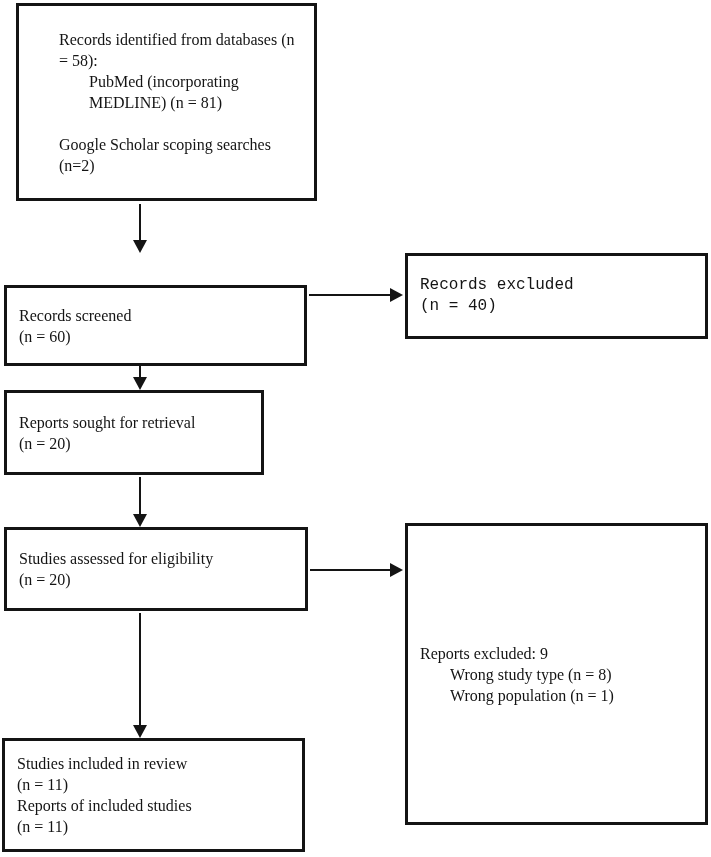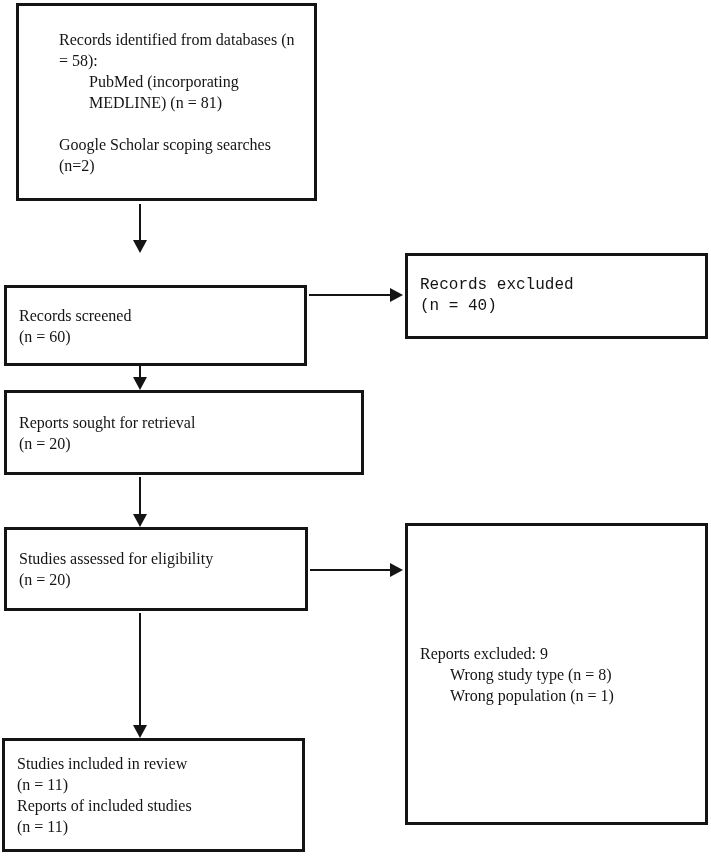--- a/index.html
+++ b/index.html
@@ -93,21 +93,21 @@
   <div class="box" style="left:4px; top:253px; width:303px; height:81px;margin-top:32px;">
       <div class="ln">Records screened</div>
       <div class="ln">(n = 60)</div>
     </div>
 
   <div class="box" style="left:405px; top:253px; width:303px; height:86px;font-family:Liberation Mono, monospace;">
       <div class="ln">Records excluded</div>
       <div class="ln">(n = 40)</div>
     </div>
 
-  <div class="box" style="left:4px; top:390px; width:360px; height:85px;">
+  <div class="box" style="left:4px; top:390px; width:260px; height:85px;">
       <div class="ln">Reports sought for retrieval</div>
       <div class="ln">(n = 20)</div>
     </div>
 
   <div class="box" style="left:4px; top:527px; width:304px; height:84px;">
       <div class="ln">Studies assessed for eligibility</div>
       <div class="ln">(n = 20)</div>
     </div>
 
   <div class="box" style="left:405px; top:523px; width:303px; height:302px;">

